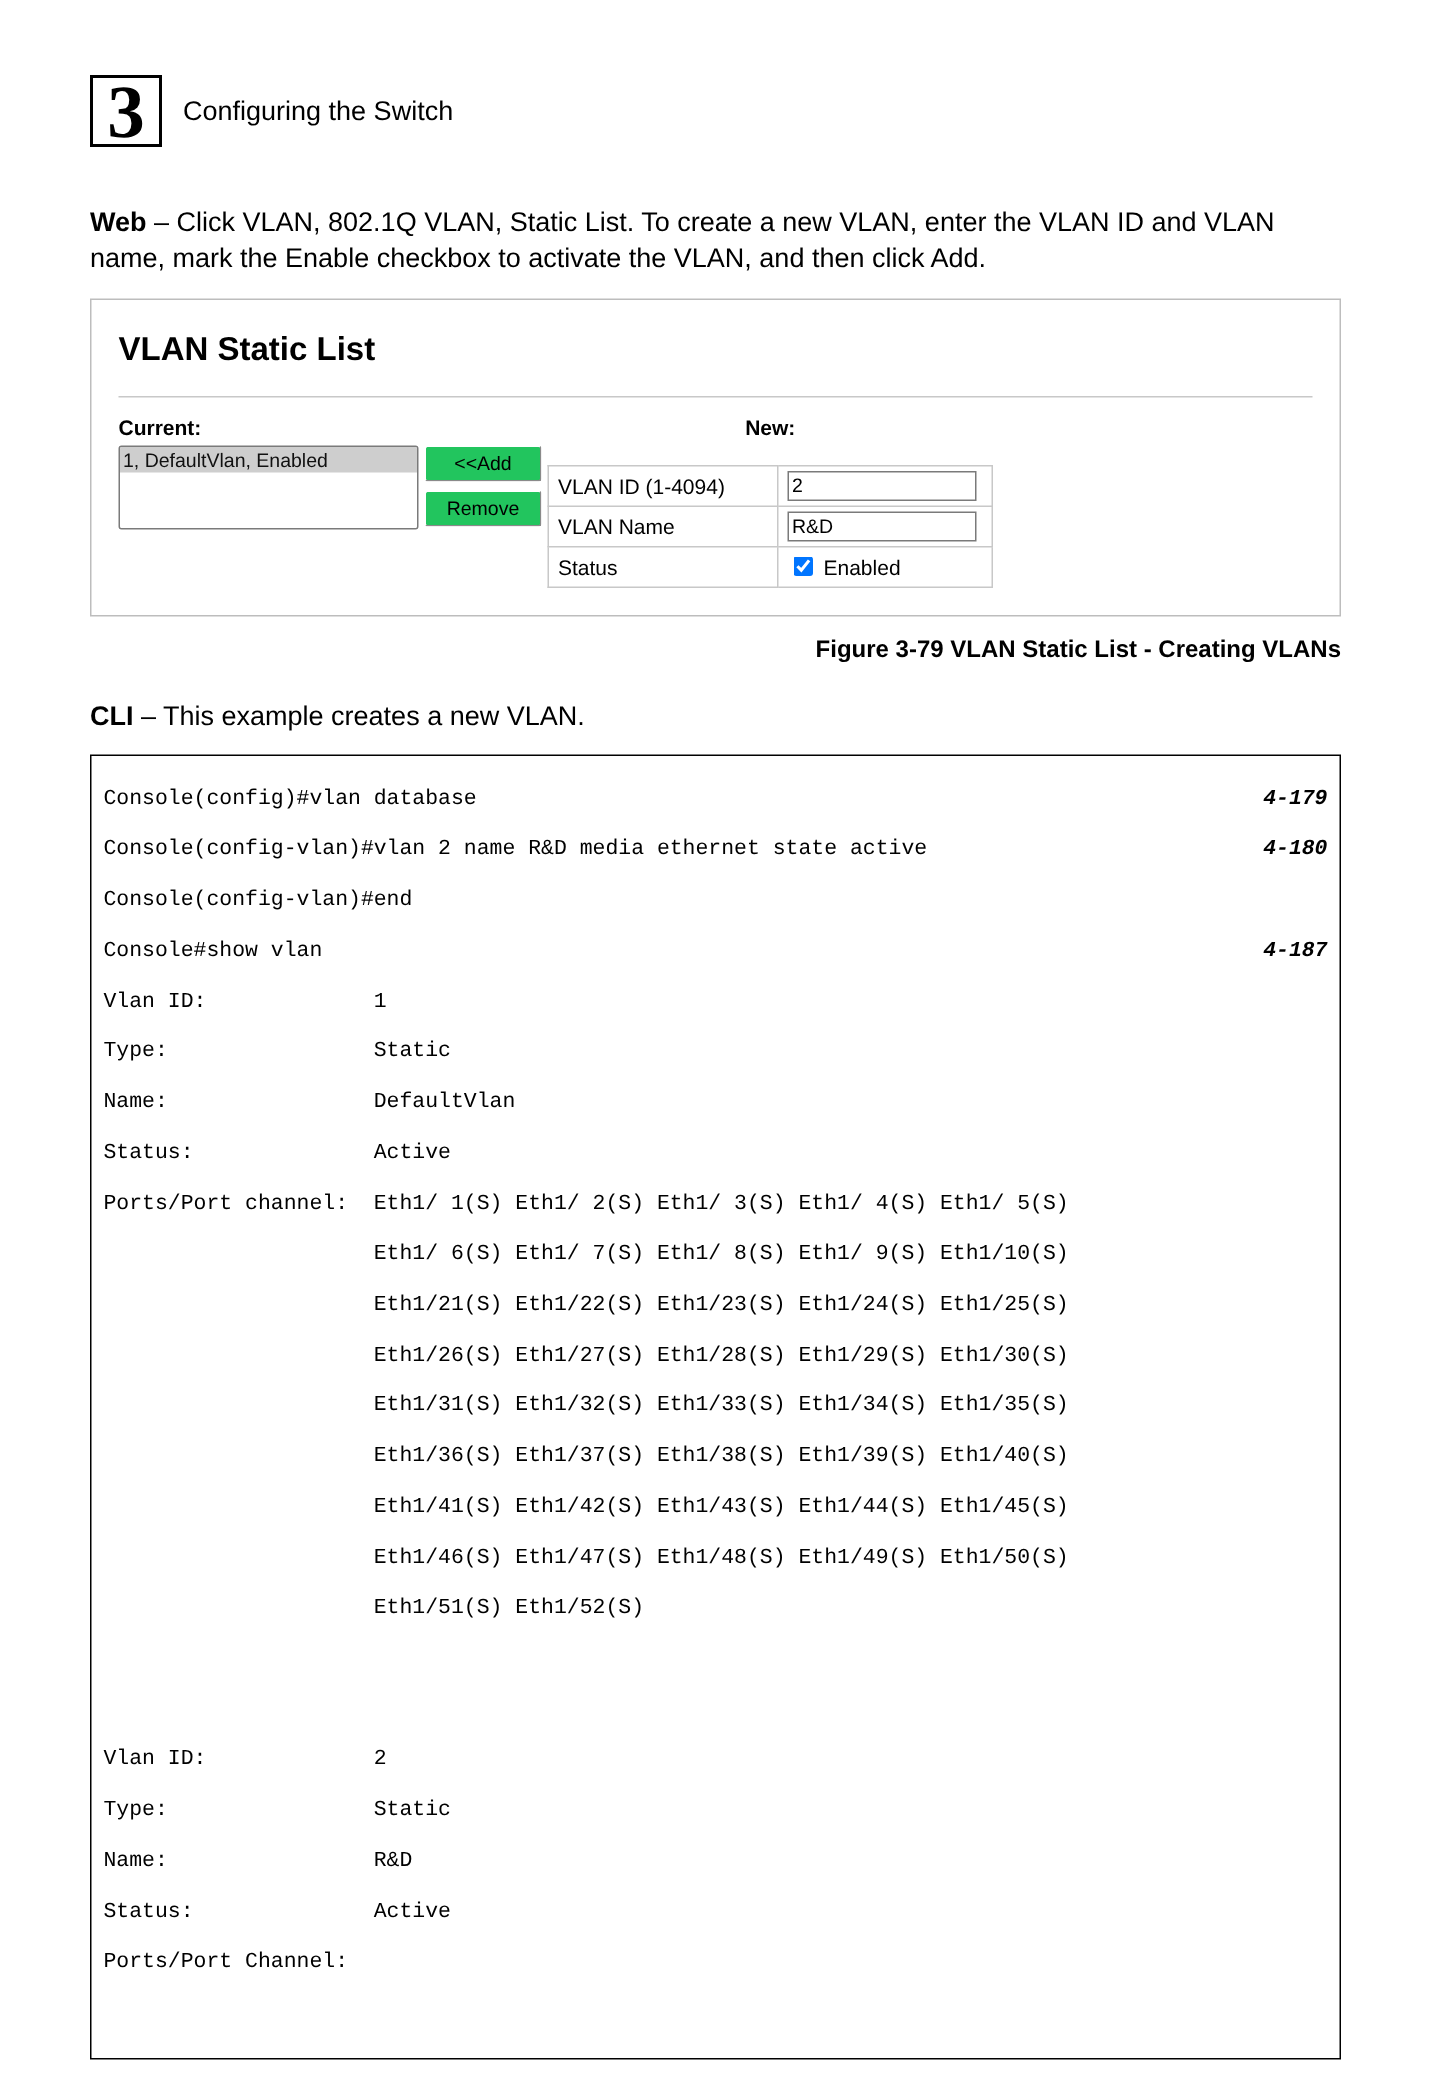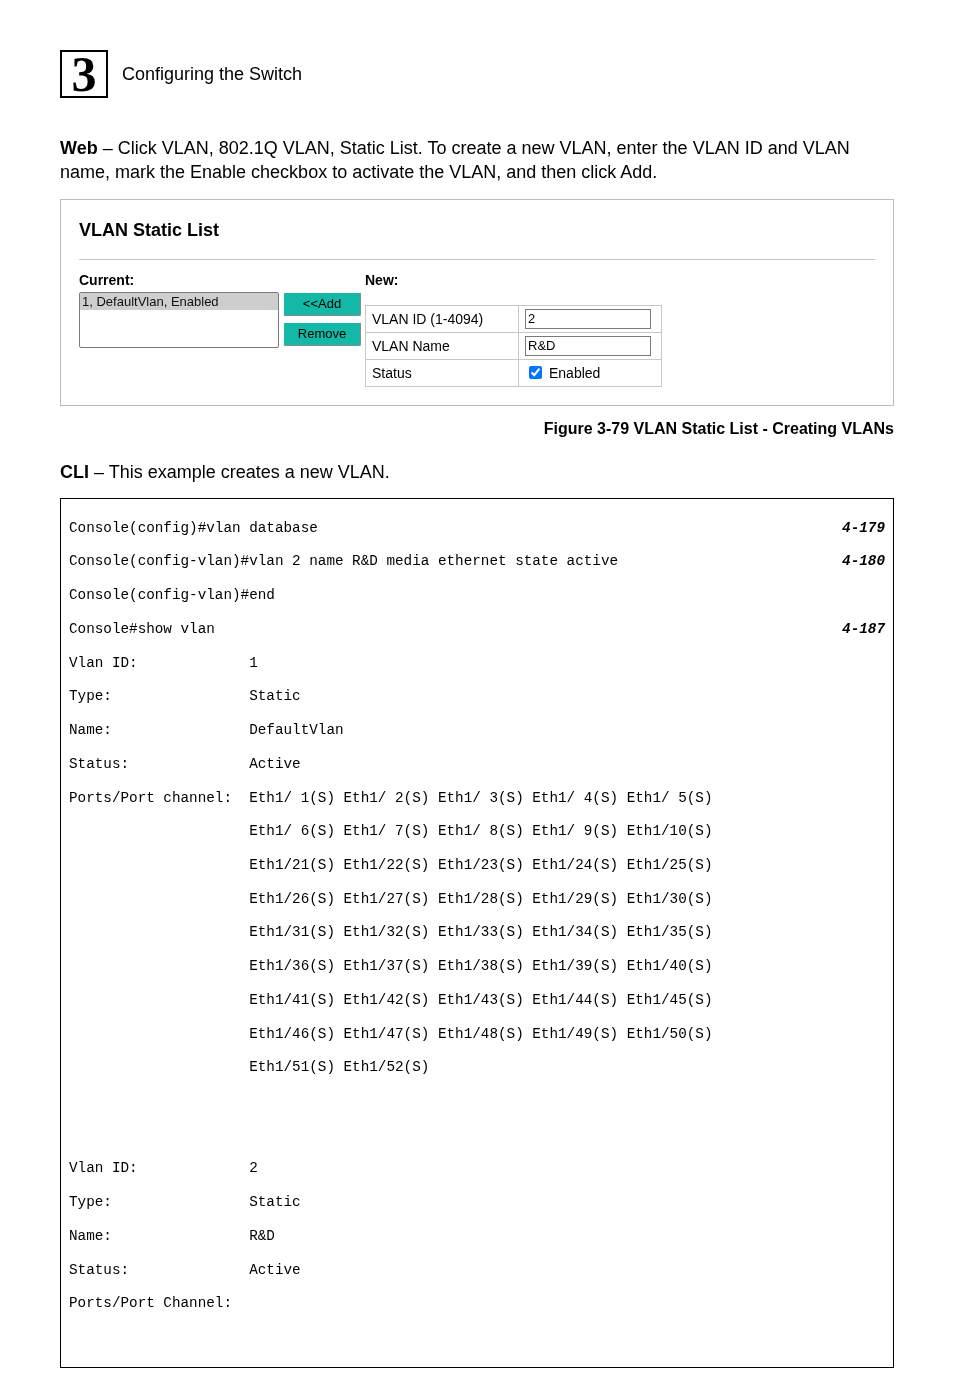--- a/index.html
+++ b/index.html
@@ -36,21 +36,21 @@
     .body-text {
       line-height: 1.35;
       margin-bottom: 14px;
     }
     .web-panel {
       border: 1px solid #bdbdbd;
       padding: 14px 18px 18px 18px;
       margin-bottom: 8px;
     }
     .web-panel h2 {
-      font-size: 18px;
+      font-size: 22px;
       margin: 6px 0 18px 0;
       font-weight: bold;
     }
     .web-panel hr {
       border: none;
       border-top: 1px solid #c8c8c8;
       margin: 0 0 12px 0;
     }
     .panel-columns {
       display: flex;
@@ -67,36 +67,37 @@
     }
     .col-buttons {
       display: flex;
       flex-direction: column;
       gap: 6px;
       padding-top: 20px;
     }
     .col-new {
       display: flex;
       flex-direction: column;
+      align-items: center;
     }
     select.listbox {
       width: 200px;
       height: 56px;
       font-family: Arial, sans-serif;
       font-size: 13px;
       border: 1px solid #7a7a7a;
       background: #fff;
     }
     select.listbox option { padding: 1px 2px; }
     .winbtn {
       font-family: Arial, sans-serif;
       font-size: 13px;
       width: 78px;
       height: 24px;
-      background: #14b8a6;
+      background: #22c55e;
       border: 1px solid #8a8a8a;
       border-top-color: #fff;
       border-left-color: #fff;
       border-radius: 2px;
     }
     table.newtbl {
       border-collapse: collapse;
       font-family: Arial, sans-serif;
       font-size: 14px;
       margin-top: 13px;

